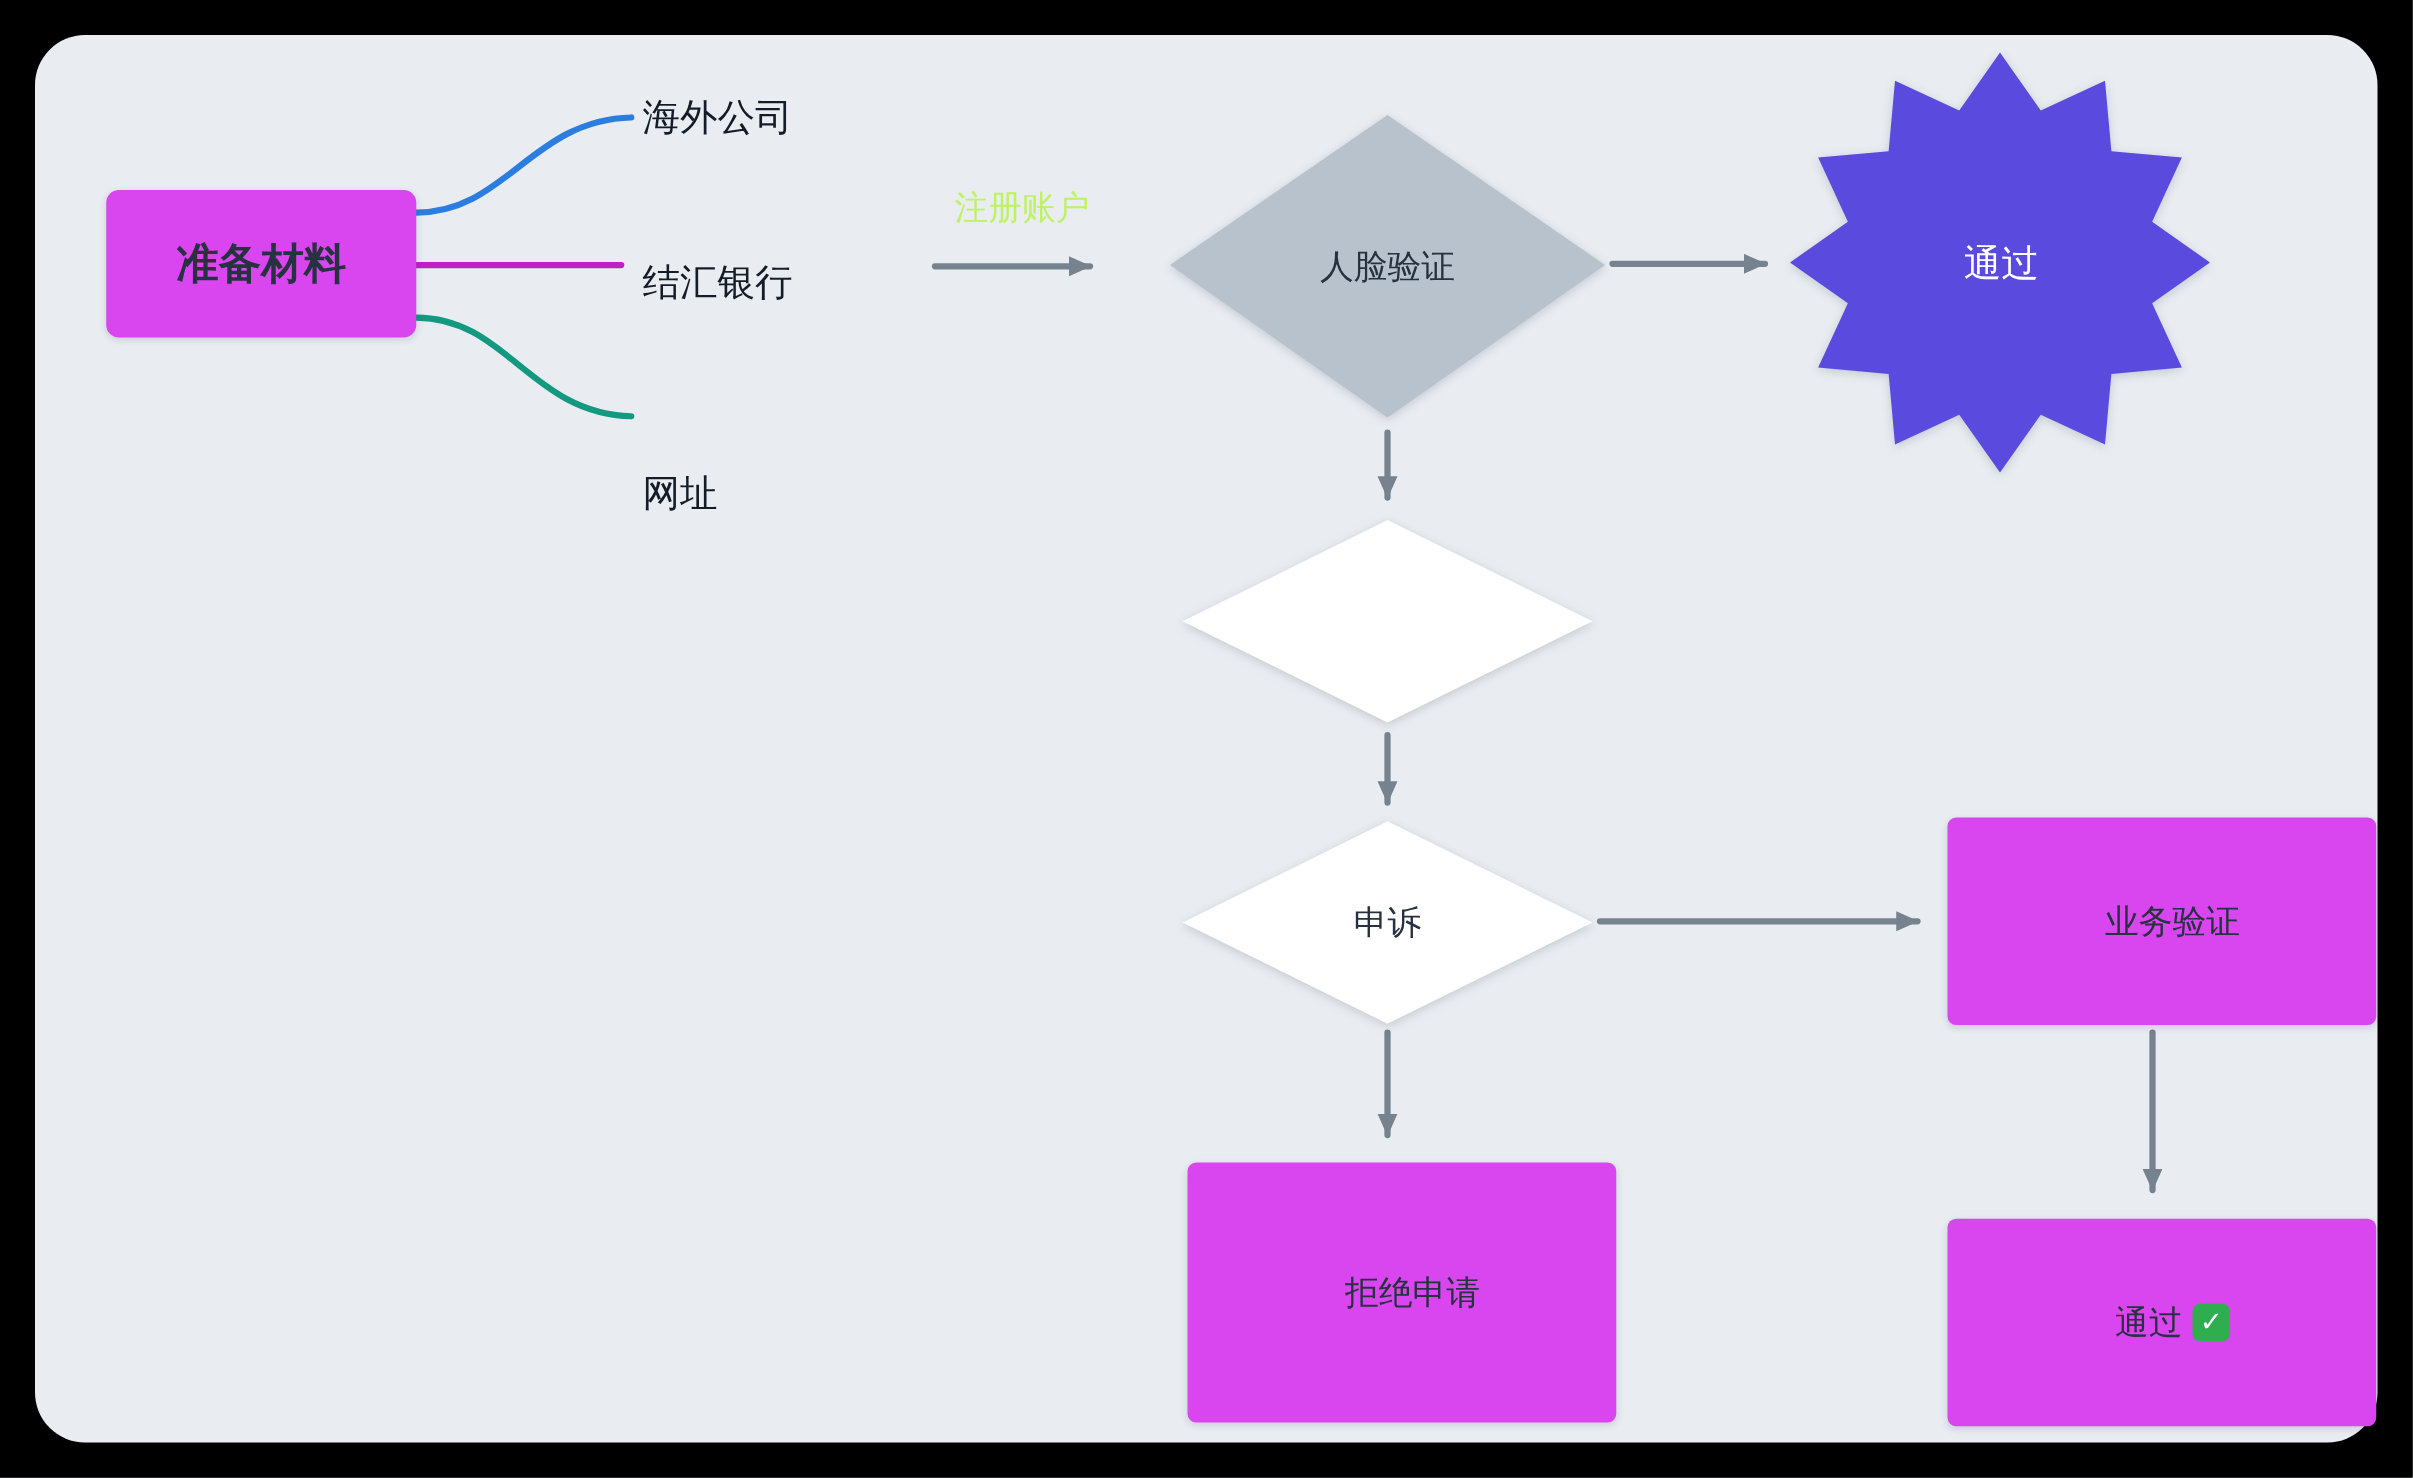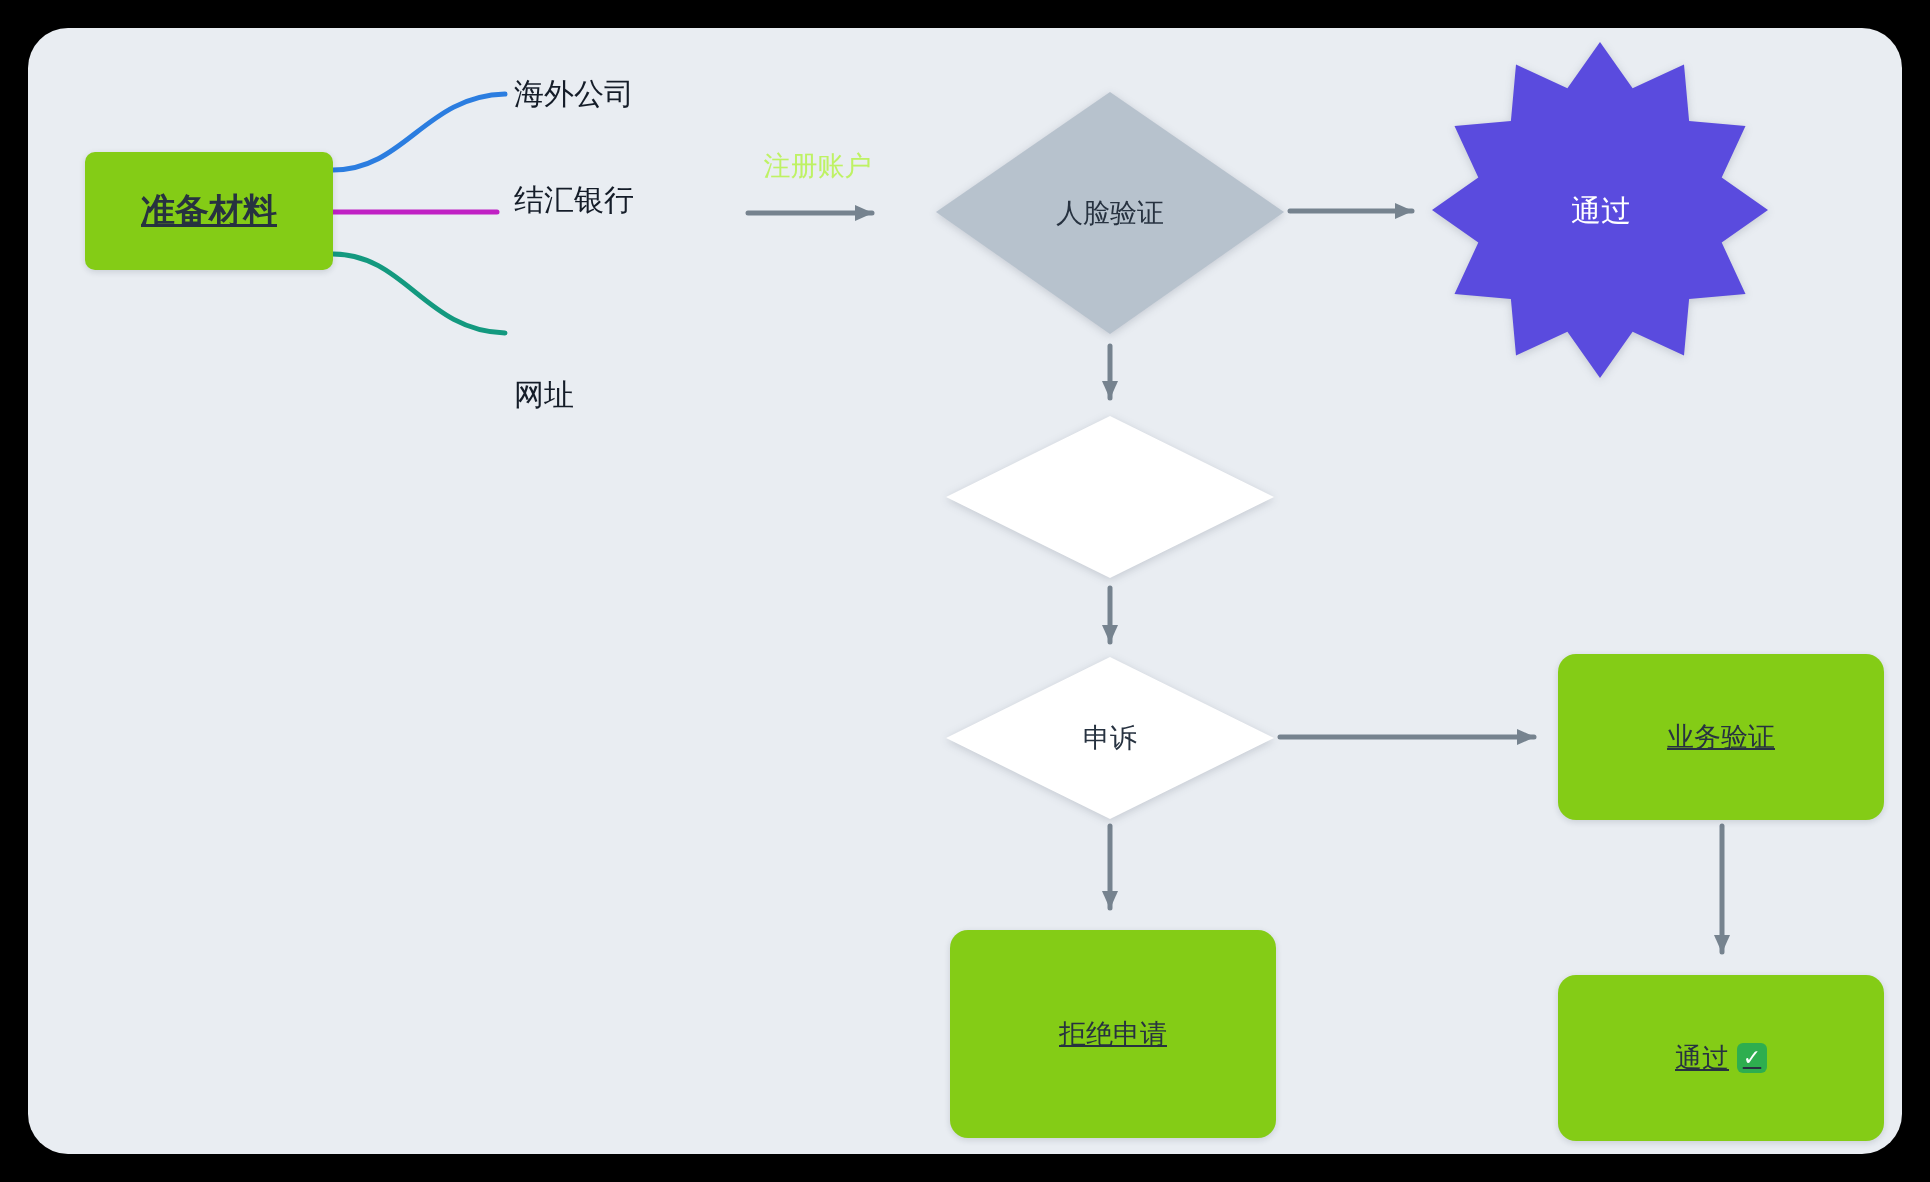--- a/index.html
+++ b/index.html
@@ -4,30 +4,30 @@
 <style>
   html,body{margin:0;padding:0;background:#000;width:1930px;height:1182px;overflow:hidden;
     font-family:"Liberation Sans","DejaVu Sans",sans-serif;}
   .stage{position:relative;width:1930px;height:1182px;background:#000;}
   .canvas{position:absolute;left:28px;top:28px;width:1874px;height:1126px;
     background:#e9edf2;border-radius:40px;}
   svg.layer{position:absolute;left:0;top:0;width:1930px;height:1182px;pointer-events:none;}
   .shape{filter:drop-shadow(0 2px 4px rgba(30,40,60,.18));}
   .node{position:absolute;display:flex;align-items:center;justify-content:center;
     color:#273240;}
-  .box{background:#84cc16;border-radius:8px;box-shadow:0 2px 6px rgba(30,40,60,.15);text-decoration:underline;}
+  .box{background:#d946ef;border-radius:8px;box-shadow:0 2px 6px rgba(30,40,60,.15);}
   .root-node{left:85px;top:152px;width:248px;height:118px;font-size:34px;font-weight:700;
     border-radius:10px;}
   .branch-label{position:absolute;left:514px;font-size:30px;font-weight:500;color:#141c28;
     display:flex;align-items:center;height:44px;}
   .edge-label{position:absolute;left:735px;top:148px;width:165px;text-align:center;
     font-size:27px;font-weight:500;color:#bef264;}
   .diamond-overlay{background:transparent;font-size:27px;font-weight:500;}
   .star-overlay{left:1440px;top:92px;width:322px;height:238px;font-size:30px;font-weight:500;color:#ffffff;}
-  .rect-node{font-size:27px;font-weight:500;border-radius:18px;}
+  .rect-node{font-size:27px;font-weight:500;border-radius:7px;padding-left:17px;}
   .check{display:inline-flex;align-items:center;justify-content:center;width:30px;height:30px;
     border-radius:6px;color:#fff;font-size:22px;font-weight:700;margin-left:8px;}
 </style>
 </head>
 <body>
 
 <div class="stage">
   <div class="canvas"></div>
 
   <svg class="layer" viewBox="0 0 1930 1182">
@@ -56,21 +56,21 @@
     <polygon class="shape" points="1768,210 1721.7,242.6 1745.5,294 1689.1,299.1 1684,355.5 1632.6,331.7 1600,378 1567.4,331.7 1516,355.5 1510.9,299.1 1454.5,294 1478.3,242.6 1432,210 1478.3,177.4 1454.5,126 1510.9,120.9 1516,64.5 1567.4,88.3 1600,42 1632.6,88.3 1684,64.5 1689.1,120.9 1745.5,126 1721.7,177.4" fill="#5a4bde"></polygon>
   </svg>
 
   <div class="node box root-node">
     <span>准备材料</span>
   </div>
 
   <div class="branch-label" style="top:72px;">
     <span>海外公司</span>
   </div>
-  <div class="branch-label" style="top:178px;">
+  <div class="branch-label" style="top:204px;">
     <span>结汇银行</span>
   </div>
   <div class="branch-label" style="top:325px;margin-top:48px;">
     <span>网址</span>
   </div>
 
   <div class="edge-label">
     <span>注册账户</span>
   </div>
 

